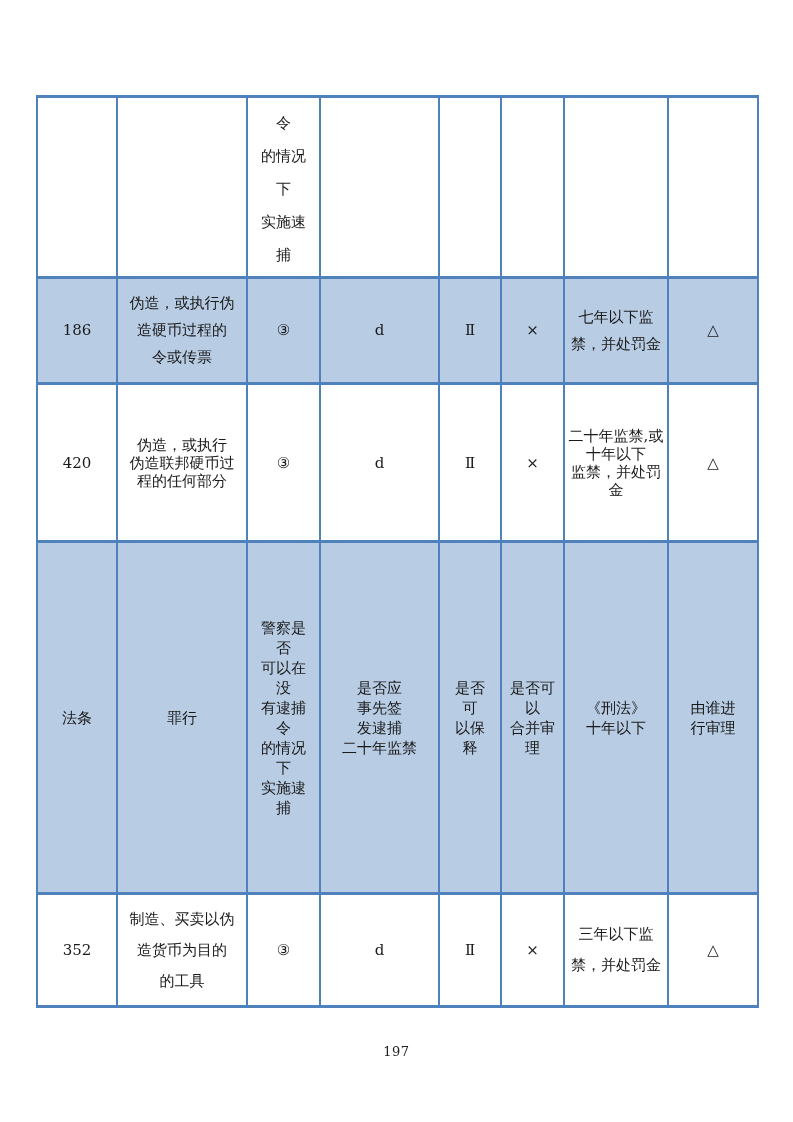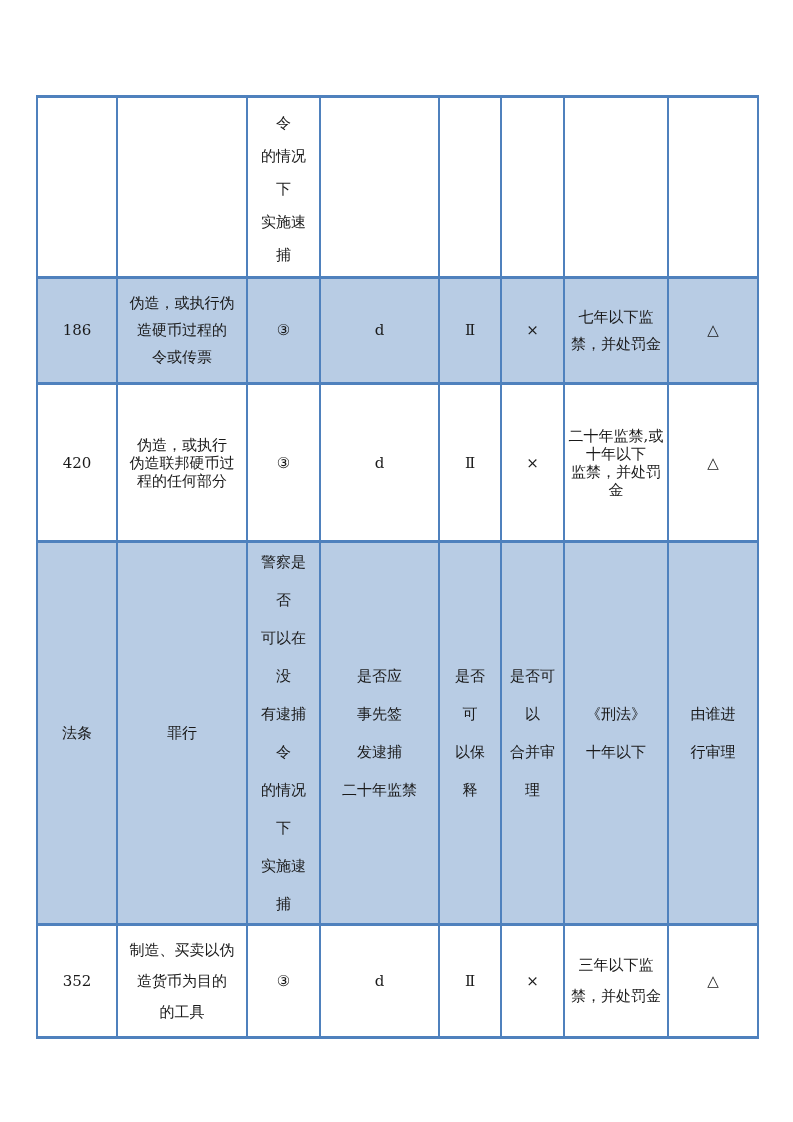--- a/index.html
+++ b/index.html
@@ -31,21 +31,21 @@
     vertical-align: middle;
     font-size: 15px;
     line-height: 18px;
     white-space: pre-line;
     padding: 0 2px;
     background: #ffffff;
   }
   tr.shaded td { background: var(--band, #b8cce4); }
   tr.row-continuation td { vertical-align: top; padding-top: 9px; line-height: 33px; }
   tr.row-231 td { line-height: 27px; }
-  tr.row-header td { line-height: 38px; }
+  tr.row-header td { line-height: 20px; }
   tr.row-233 td { line-height: 31px; }
   
   tr.row-continuation { height: 181px; }
   tr.row-231 { height: 106px; }
   tr.row-232 { height: 158px; }
   tr.row-header { height: 352px; }
   tr.row-233 { height: 113px; }
 
   .page-number {
     position: absolute;
@@ -159,13 +159,14 @@
         <td>d</td>
         <td>Ⅱ</td>
         <td>×</td>
         <td>三年以下监
 禁，并处罚金</td>
         <td>△</td>
       </tr>
     </tbody>
   </table>
 
+  <div class="page-number">197</div>
 </div>
 
 </body></html>

